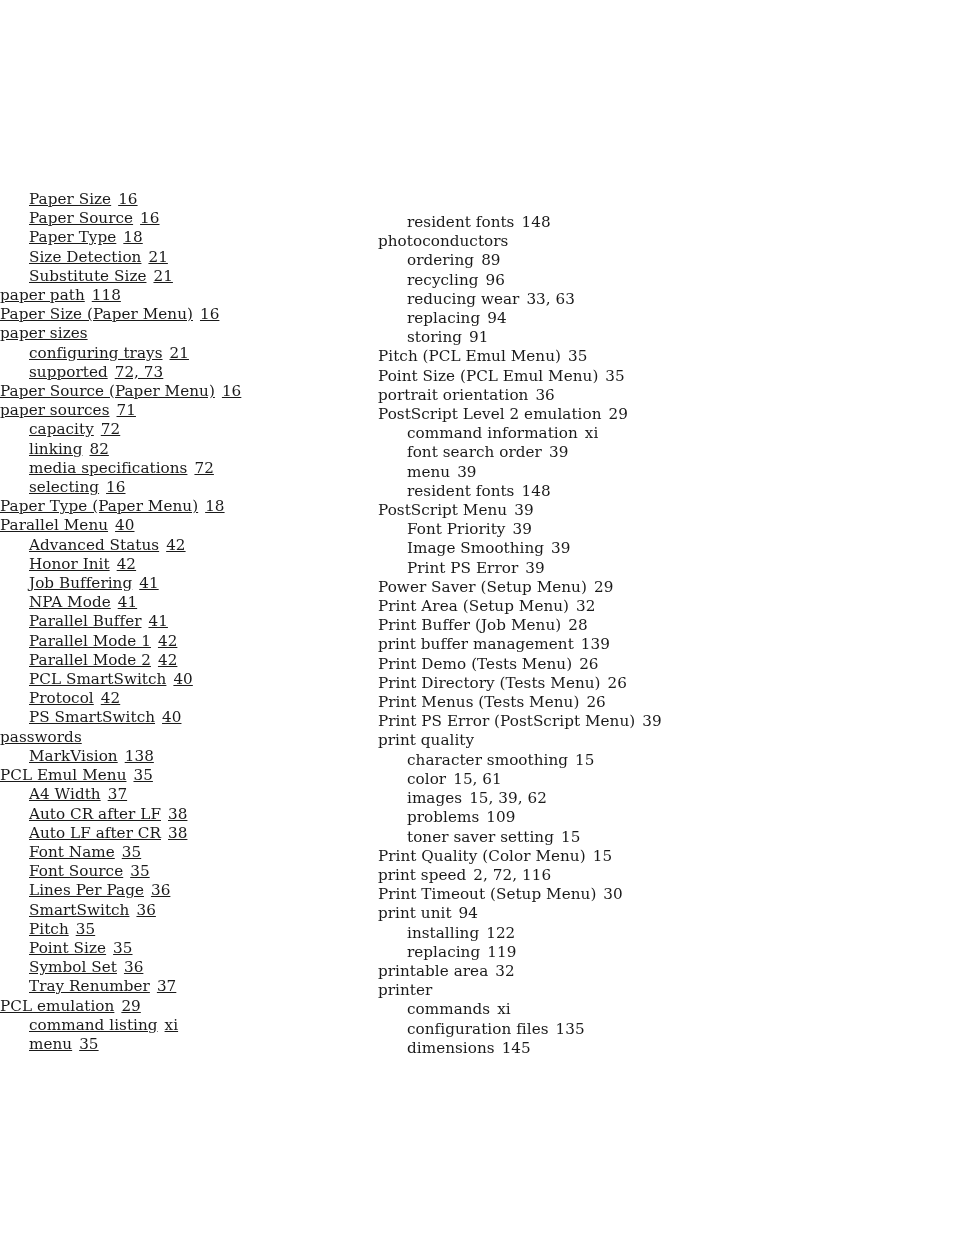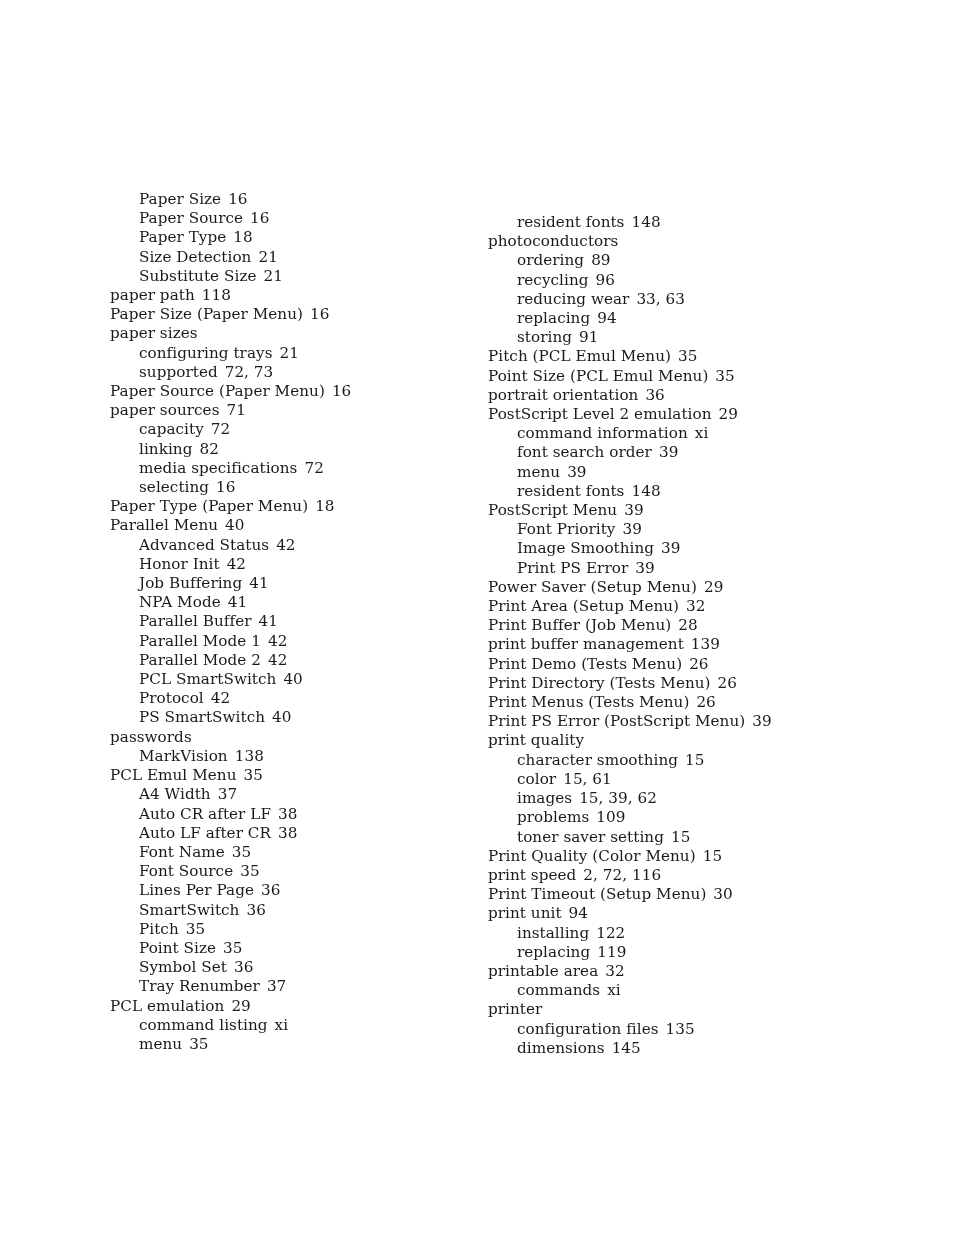--- a/index.html
+++ b/index.html
@@ -32,21 +32,21 @@
     width: 954px;
     display: flex;
     flex-direction: row;
     align-items: flex-start;
   }
   .index-column {
     display: block;
   }
   .index-column.left {
     width: 378px;
-    margin-left: 110px;
+    text-decoration: underline;
   }
   .index-column.right {
     width: 378px;
     margin-left: 0px;
     margin-top: 23px;
   }
   .entry {
     display: block;
     white-space: nowrap;
     font-size: 15.2px;
@@ -156,19 +156,19 @@
         <div class="entry level-1"><span class="entry-term">images</span><span class="entry-pages">15, 39, 62</span></div>
         <div class="entry level-1"><span class="entry-term">problems</span><span class="entry-pages">109</span></div>
         <div class="entry level-1"><span class="entry-term">toner saver setting</span><span class="entry-pages">15</span></div>
         <div class="entry level-0"><span class="entry-term">Print Quality (Color Menu)</span><span class="entry-pages">15</span></div>
         <div class="entry level-0"><span class="entry-term">print speed</span><span class="entry-pages">2, 72, 116</span></div>
         <div class="entry level-0"><span class="entry-term">Print Timeout (Setup Menu)</span><span class="entry-pages">30</span></div>
         <div class="entry level-0"><span class="entry-term">print unit</span><span class="entry-pages">94</span></div>
         <div class="entry level-1"><span class="entry-term">installing</span><span class="entry-pages">122</span></div>
         <div class="entry level-1"><span class="entry-term">replacing</span><span class="entry-pages">119</span></div>
         <div class="entry level-0"><span class="entry-term">printable area</span><span class="entry-pages">32</span></div>
+        <div class="entry level-0"><span class="entry-term">printer</span><span class="entry-pages"></span></div>
         <div class="entry level-1"><span class="entry-term">commands</span><span class="entry-pages">xi</span></div>
-        <div class="entry level-0"><span class="entry-term">printer</span><span class="entry-pages"></span></div>
         <div class="entry level-1"><span class="entry-term">configuration files</span><span class="entry-pages">135</span></div>
         <div class="entry level-1"><span class="entry-term">dimensions</span><span class="entry-pages">145</span></div>
       </div>
   </div>
 </div>
 
 </body></html>

